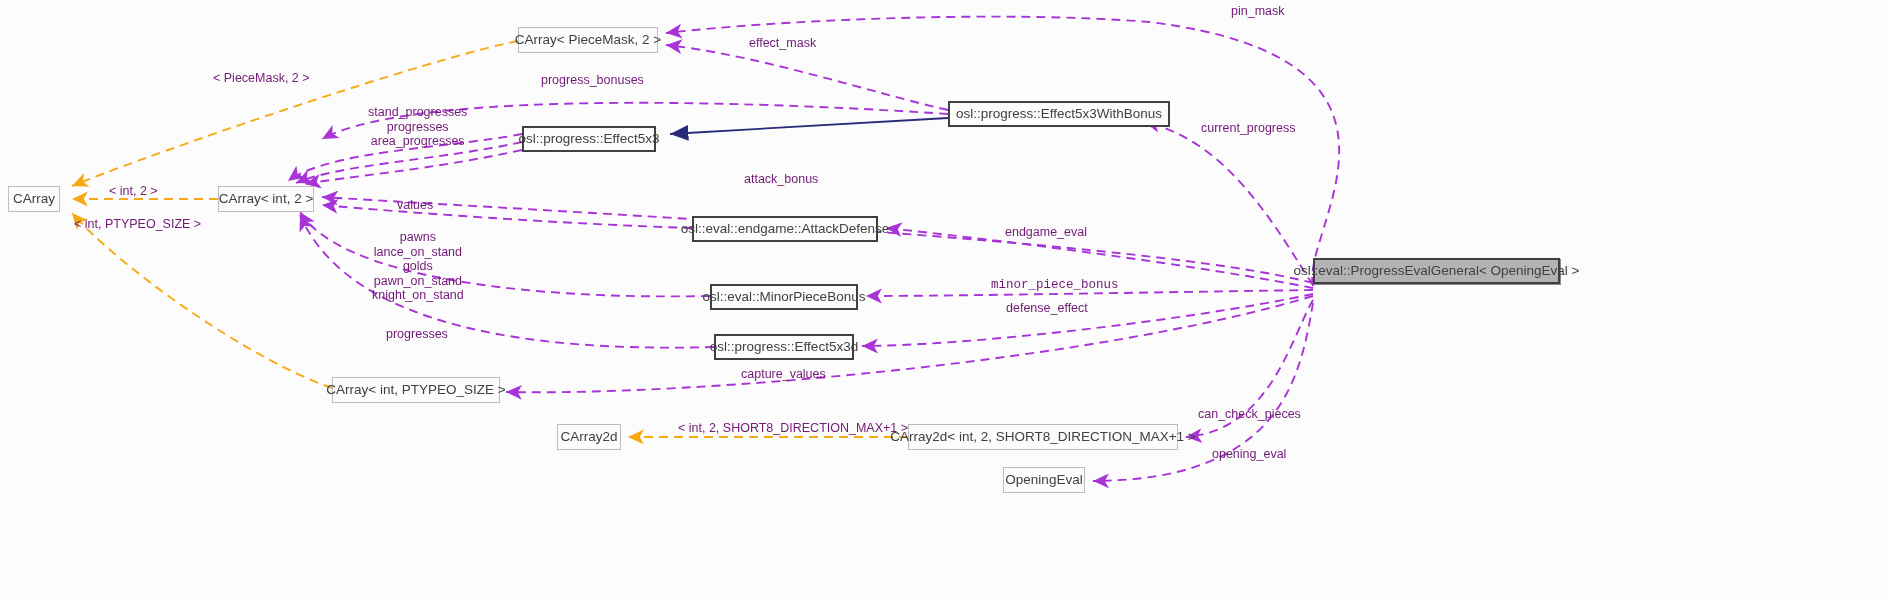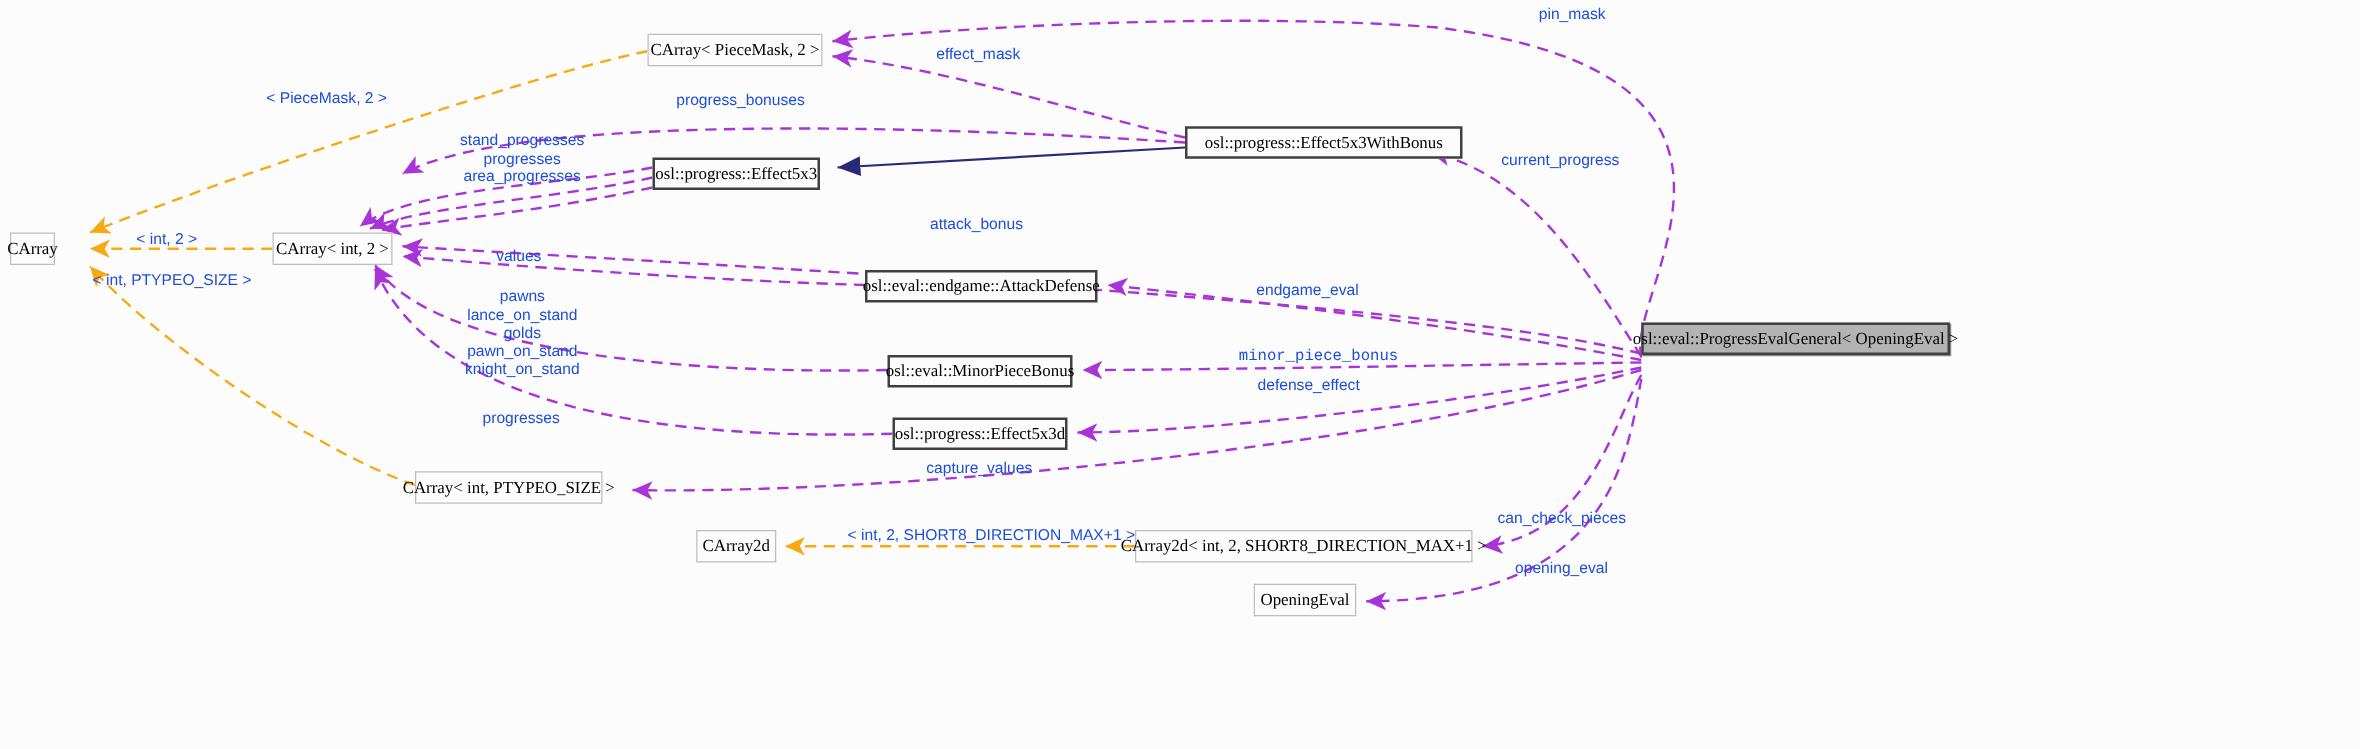--- a/index.html
+++ b/index.html
@@ -9,41 +9,40 @@
     background:#fcfcfc;
     font-family:"Liberation Sans", sans-serif;
     overflow:hidden;
   }
   svg.edges{position:absolute;left:0;top:0;width:1888px;height:599px;}
   .node{
     position:absolute;
     box-sizing:border-box;
     background:#fcfcfc;
     border:1px solid #bdbdbd;
-    color:#000000;
+    color:#404040;
     font-size:13.5px;
     line-height:1;
     display:flex;
     align-items:center;
     justify-content:center;
     white-space:nowrap;
     padding:0 9px;
     height:26px;
-    font-family:Liberation Serif, serif;
   }
   .node.thick{border:2px solid #404040;}
   .node.current{
     background:#b3b3b3;
     border:2px solid #404040;
     box-shadow:1px 1px 0 #888;
   }
   .elabel{
     position:absolute;
     font-size:12.5px;
-    color:#1d4ed8;
+    color:#701a75;
     white-space:nowrap;
     line-height:14px;
     text-align:center;
   }
   .elabel.multi{line-height:14.5px;}
 </style>
 </head>
 <body>
 
 <div id="canvas">
@@ -86,33 +85,33 @@
       <path d="M1313,296 C1100,360 700,396 506,392" marker-end="url(#arrPurple)"></path>
       <path d="M1313,300 C1290,340 1270,430 1186,437" marker-end="url(#arrPurple)"></path>
       <path d="M1313,303 C1300,380 1280,480 1093,481" marker-end="url(#arrPurple)"></path>
     </g>
 
     <g stroke="#2a2a7a" stroke-width="1.8" fill="none">
       <path d="M948,118 L670,134" marker-end="url(#arrNavy)"></path>
     </g>
   </svg>
 
-  <div class="node" style="left:8px;top:186px;width:36px;">
+  <div class="node" style="left:8px;top:186px;width:52px;">
     <span>CArray</span>
   </div>
 
   <div class="node" style="left:218px;top:186px;width:96px;">
     <span>CArray&lt; int, 2 &gt;</span>
   </div>
 
   <div class="node" style="left:518px;top:27px;width:140px;">
     <span>CArray&lt; PieceMask, 2 &gt;</span>
   </div>
 
-  <div class="node" style="left:332px;top:377px;width:150px;">
+  <div class="node" style="left:332px;top:377px;width:168px;">
     <span>CArray&lt; int, PTYPEO_SIZE &gt;</span>
   </div>
 
   <div class="node" style="left:557px;top:424px;width:64px;">
     <span>CArray2d</span>
   </div>
 
   <div class="node" style="left:908px;top:424px;width:270px;">
     <span>CArray2d&lt; int, 2, SHORT8_DIRECTION_MAX+1 &gt;</span>
   </div>

